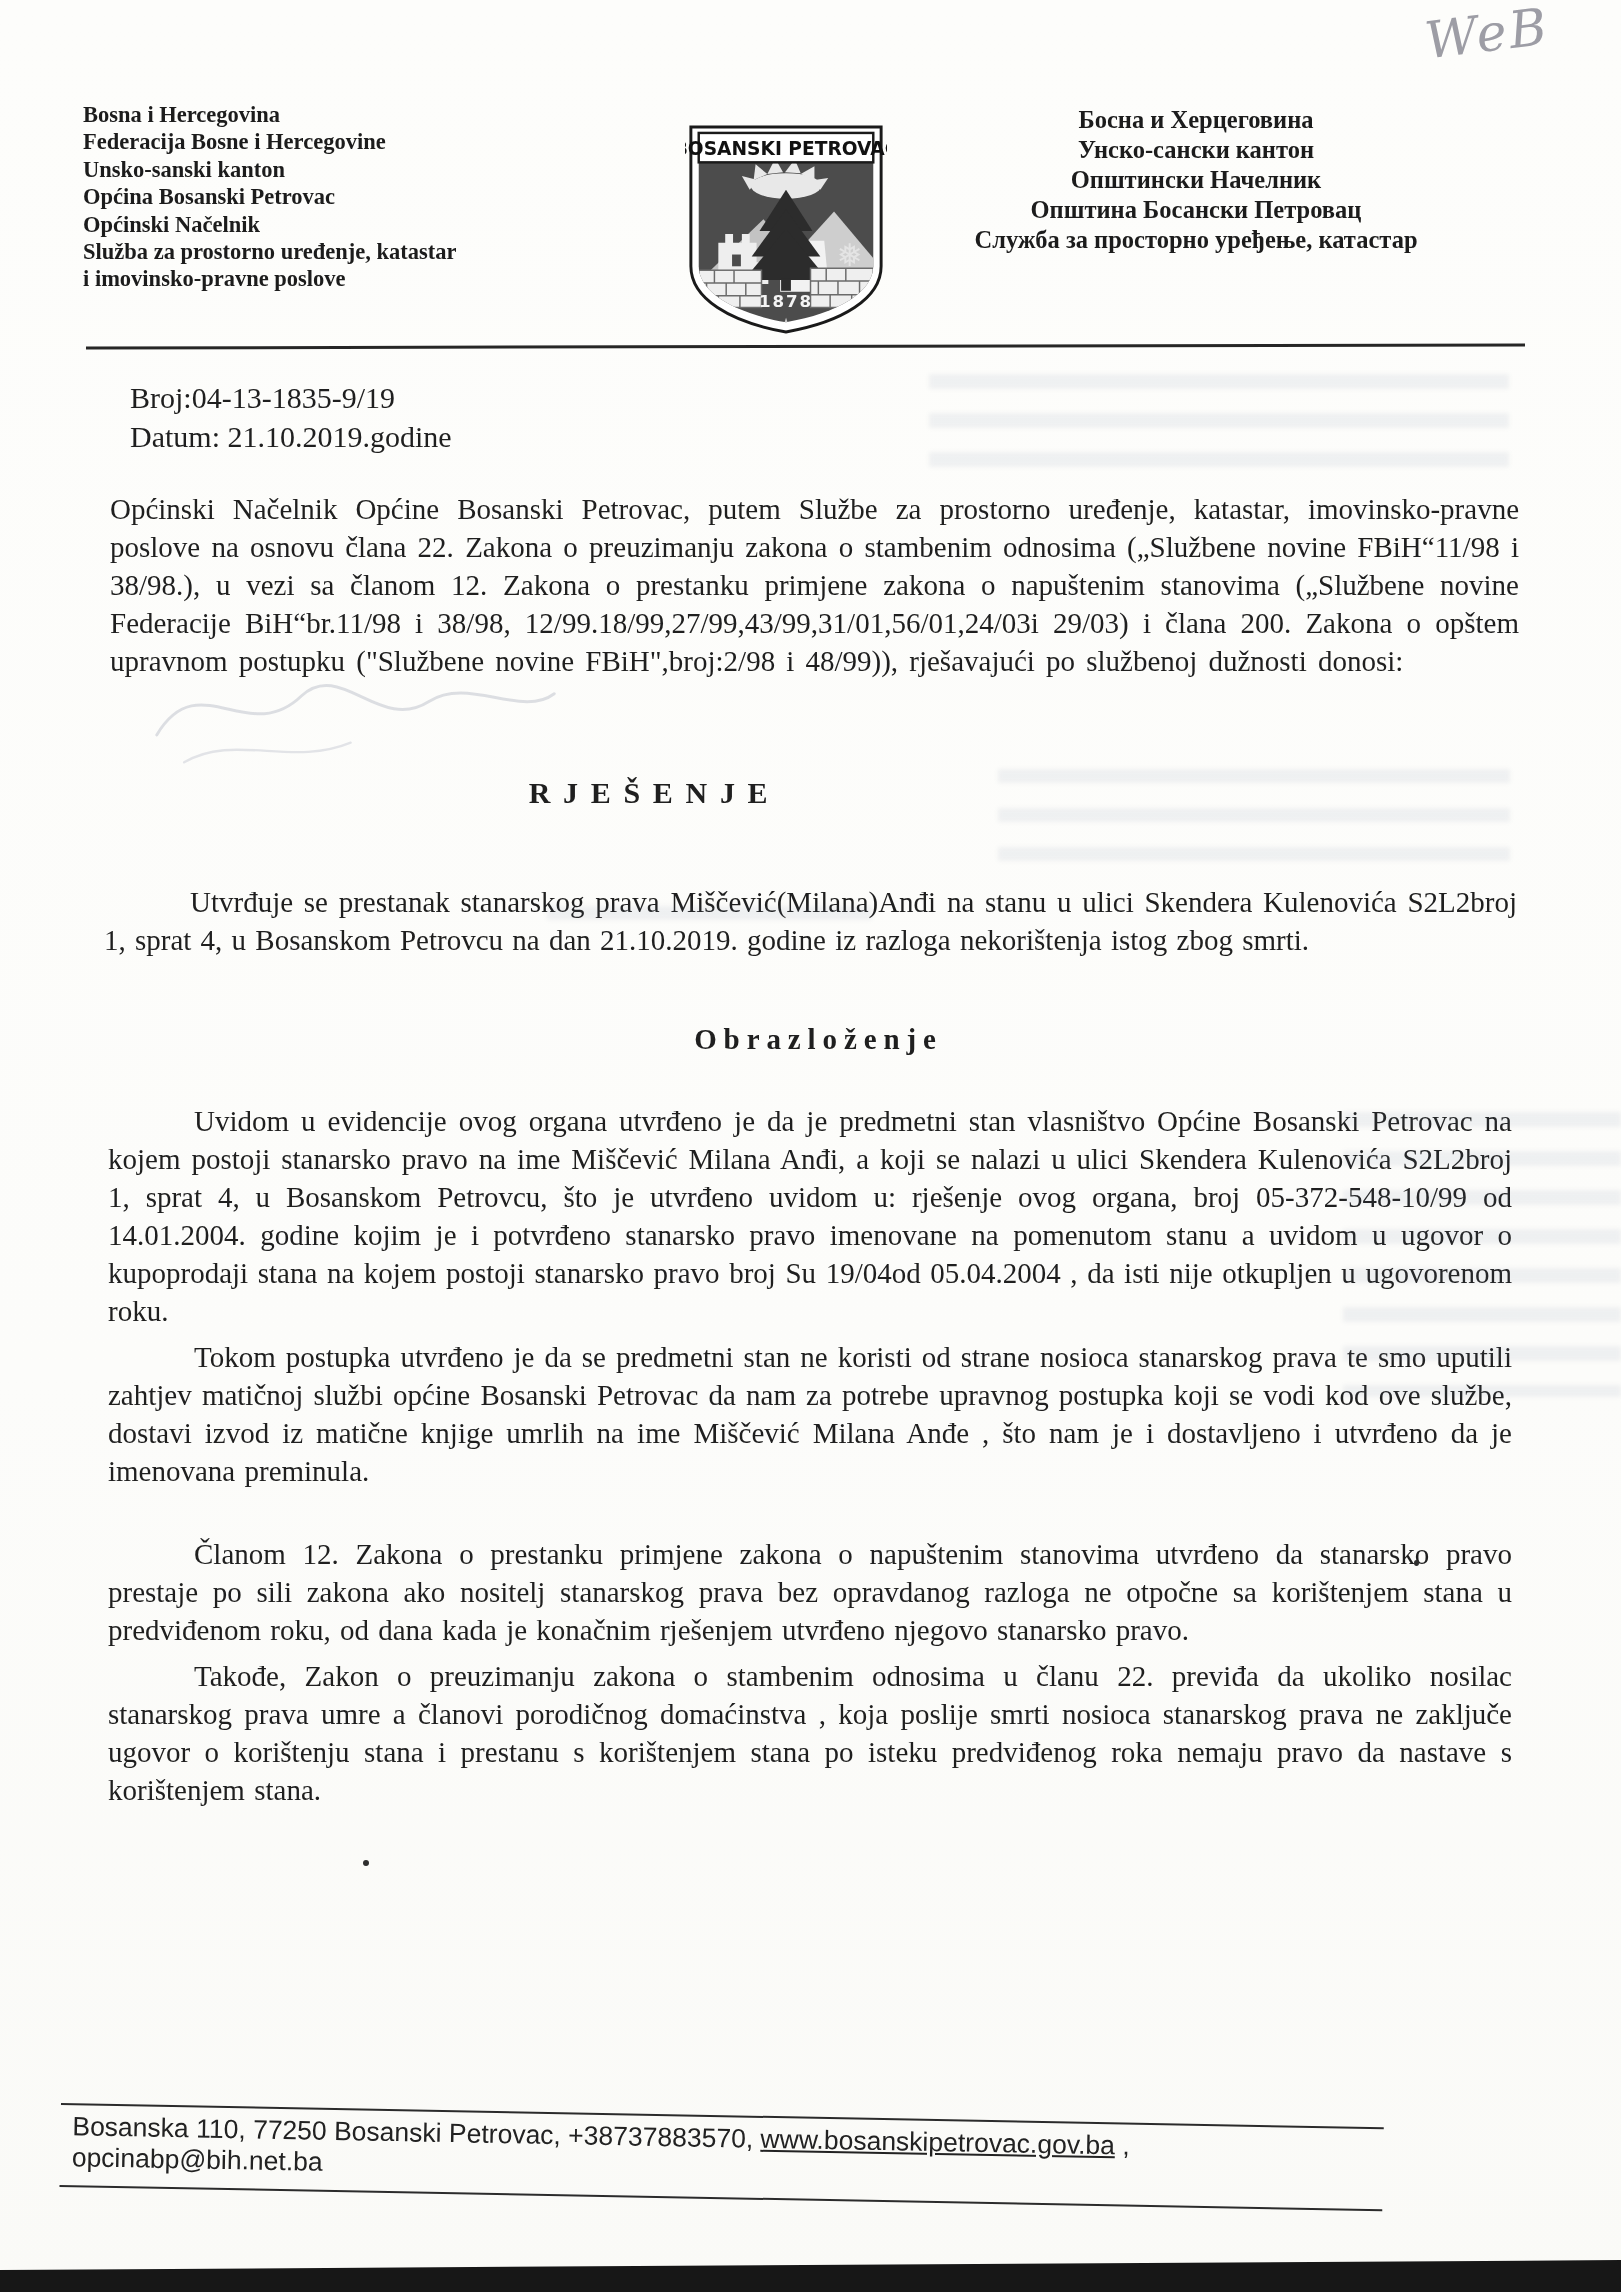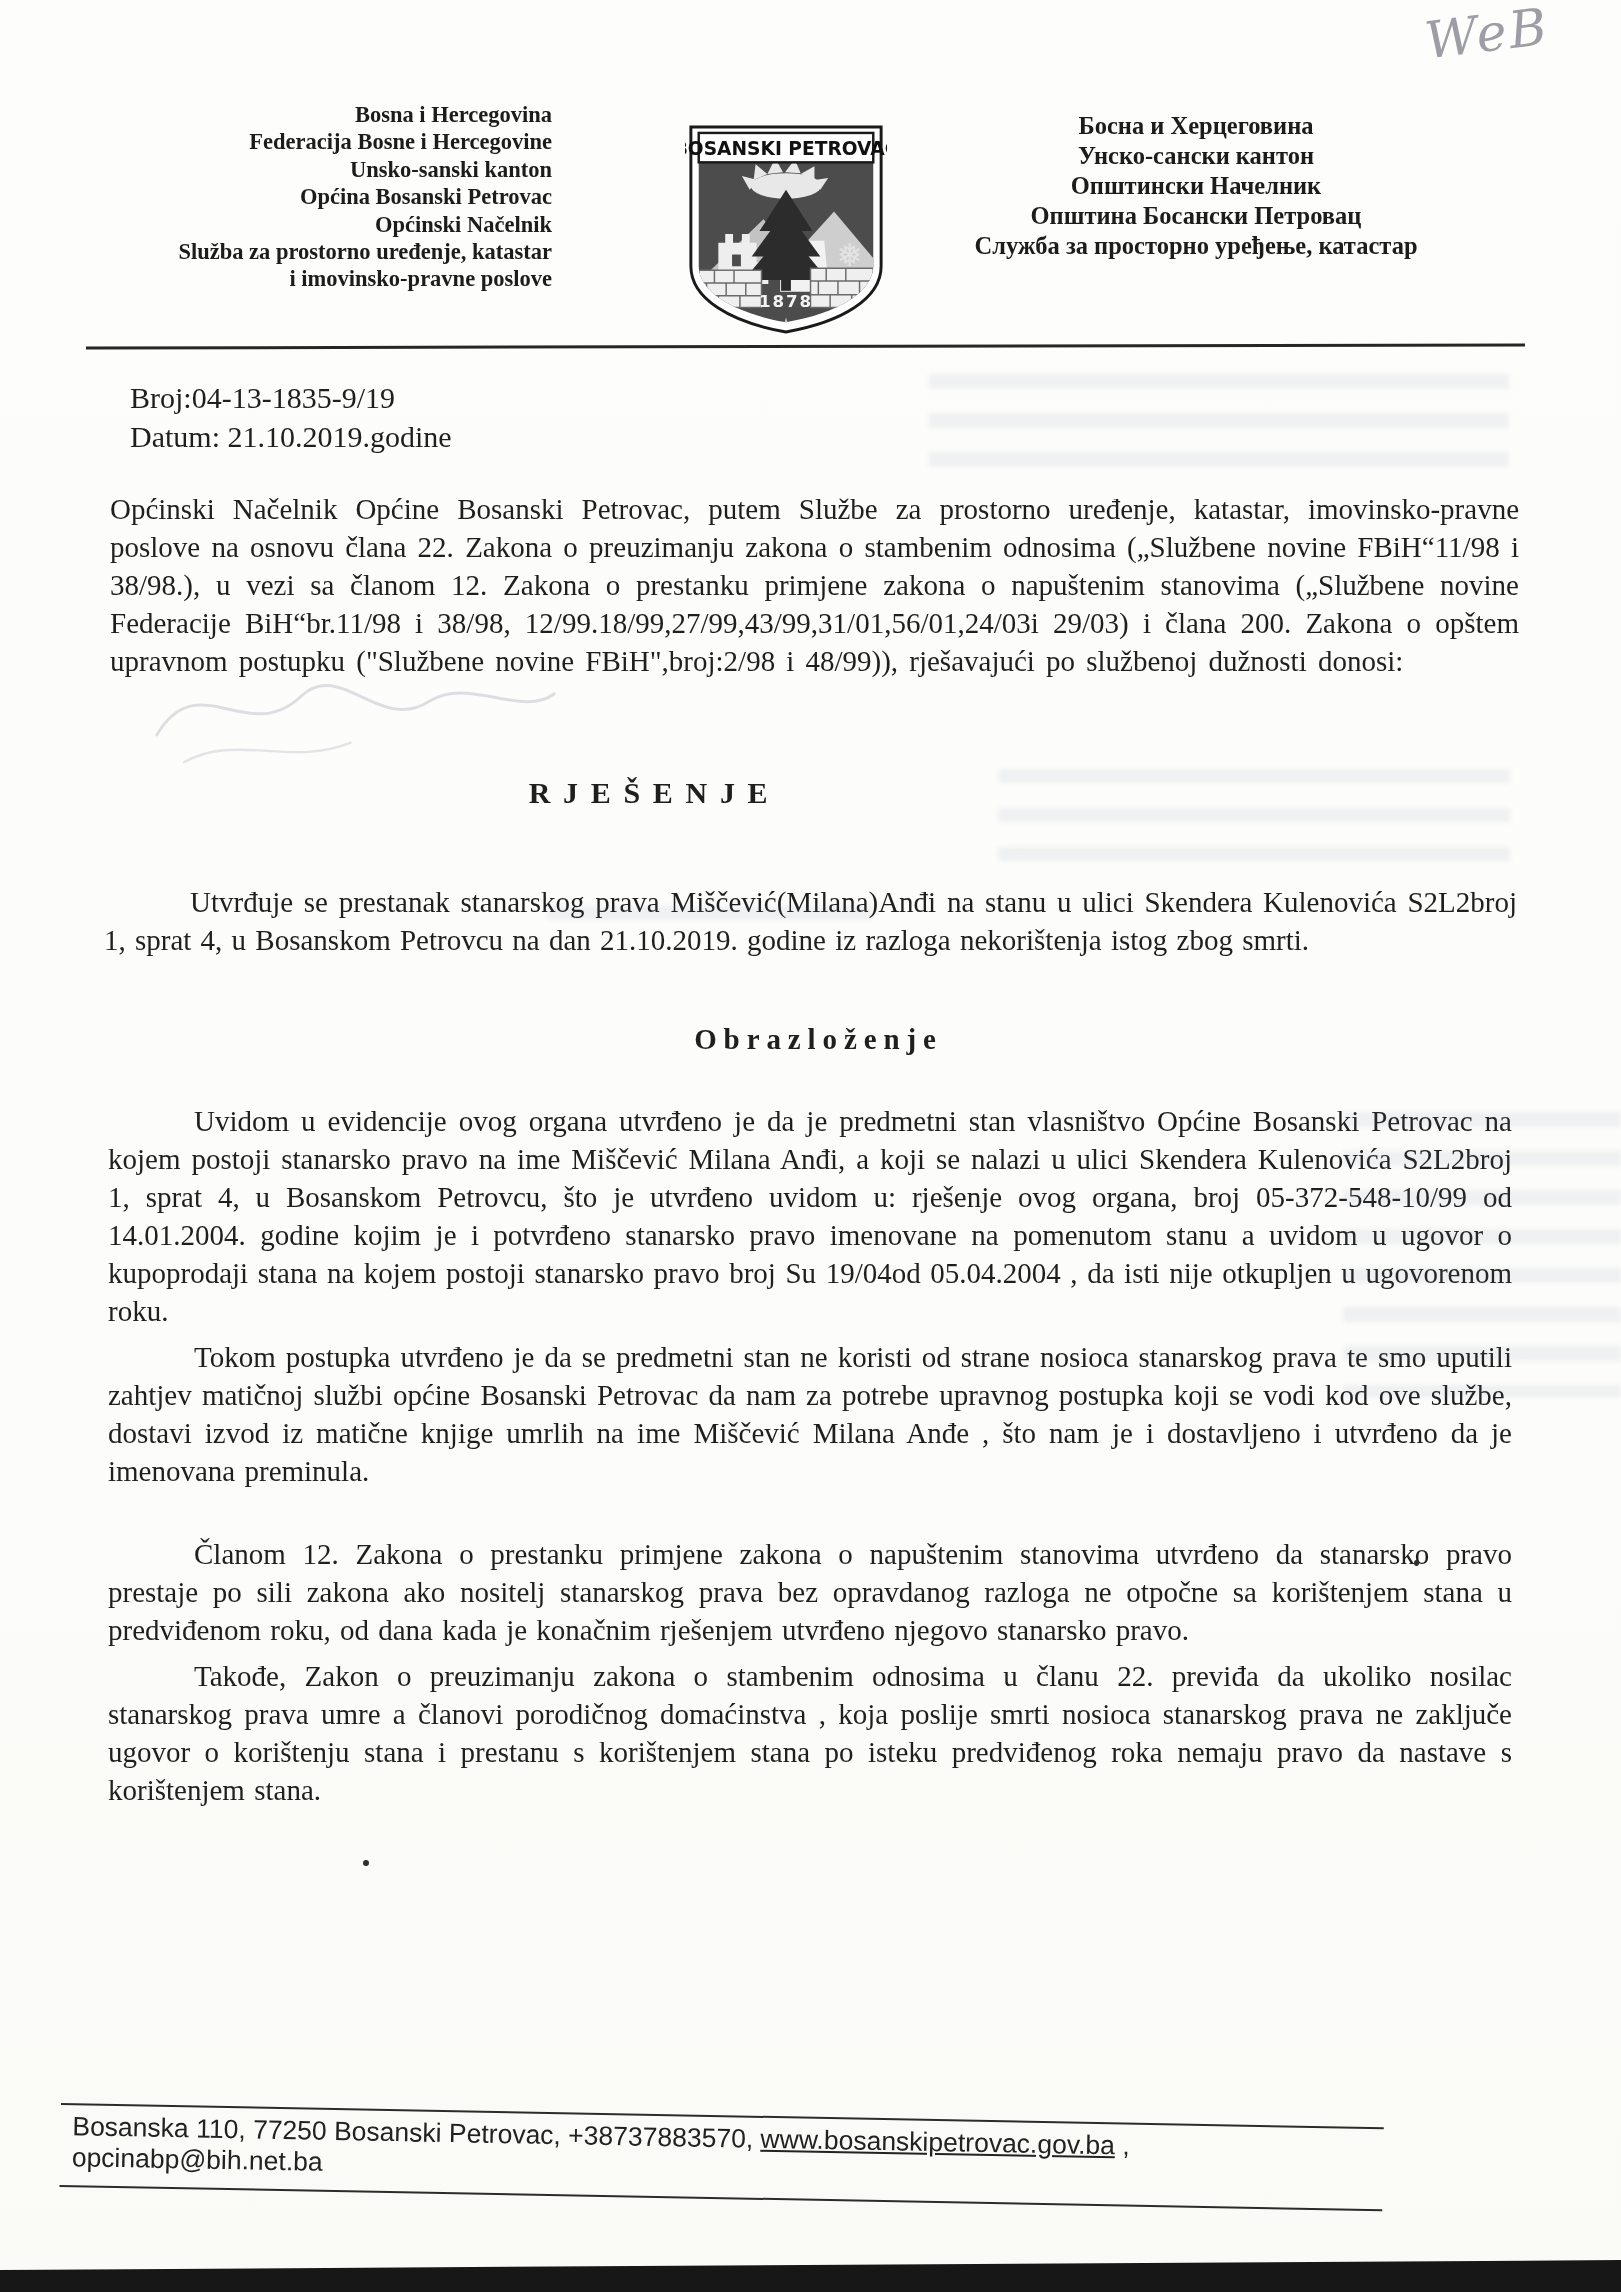--- a/index.html
+++ b/index.html
@@ -3,23 +3,23 @@
 <meta charset="utf-8">
 <style>
   html,body{margin:0;padding:0;}
   body{
     width:1621px;height:2293px;position:relative;overflow:hidden;
     background:linear-gradient(180deg,#fdfdfb 0%,#fcfcfa 60%,#fafaf7 100%);
     font-family:"Liberation Serif", serif;color:#1f1f1f;
   }
   .abs{position:absolute;}
   
-  .hdr-left{left:83px;top:101px;width:469px;text-align:right;
+  .hdr-left{left:83px;top:101px;width:469px;text-align:left;
     font-size:22.5px;font-weight:bold;line-height:27.4px;color:#1c1c1c;}
-  .hdr-right{left:894px;top:111px;width:604px;text-align:center;
+  .hdr-right{left:894px;top:105px;width:604px;text-align:center;
     font-size:24.5px;font-weight:bold;line-height:30px;color:#1c1c1c;}
   .hdr-line{display:block;}
   .emblem{left:685px;top:123px;width:202px;height:215px;}
   .rule{left:86px;top:345px;width:1439px;height:2.9px;background:#262626;transform:rotate(-0.12deg);}
   
   .meta{left:130px;top:378px;font-size:30px;line-height:39px;}
   
   .intro{left:110px;top:490px;width:1409px;font-size:29px;line-height:38px;
     text-align:justify;word-spacing:3.9px;}
   .h-decision{left:0;top:776px;width:1309px;text-align:center;font-size:30px;

